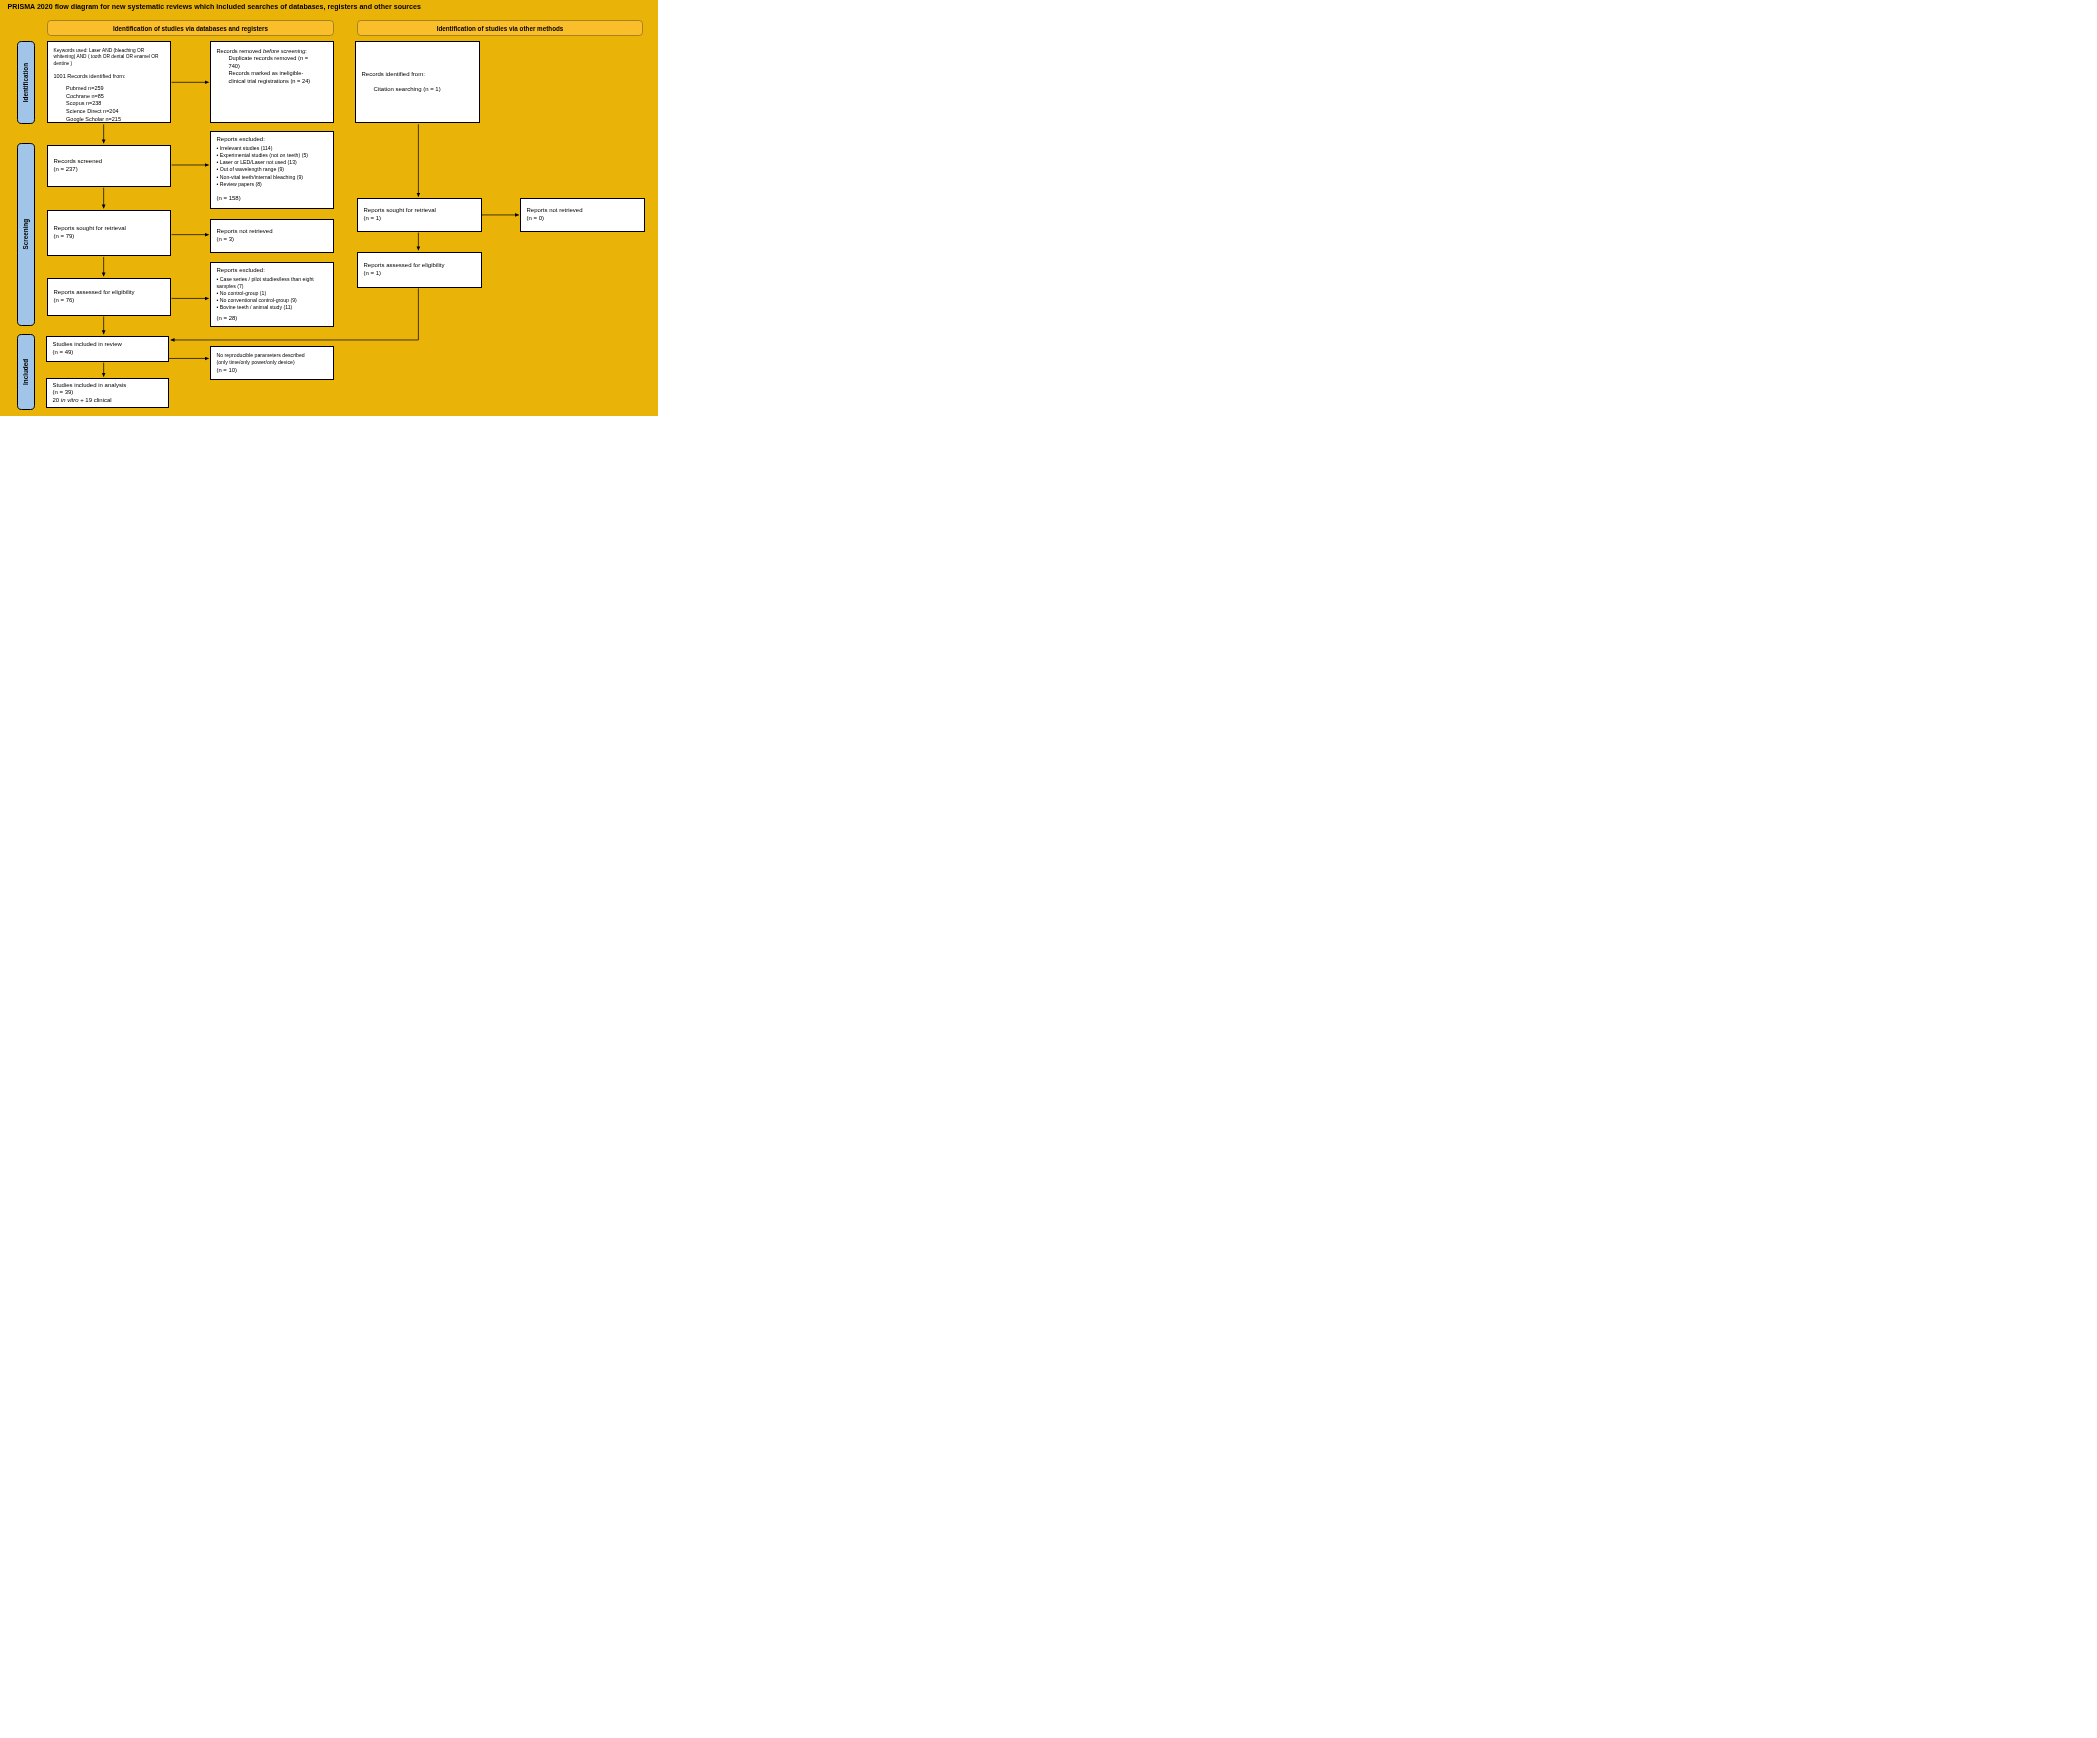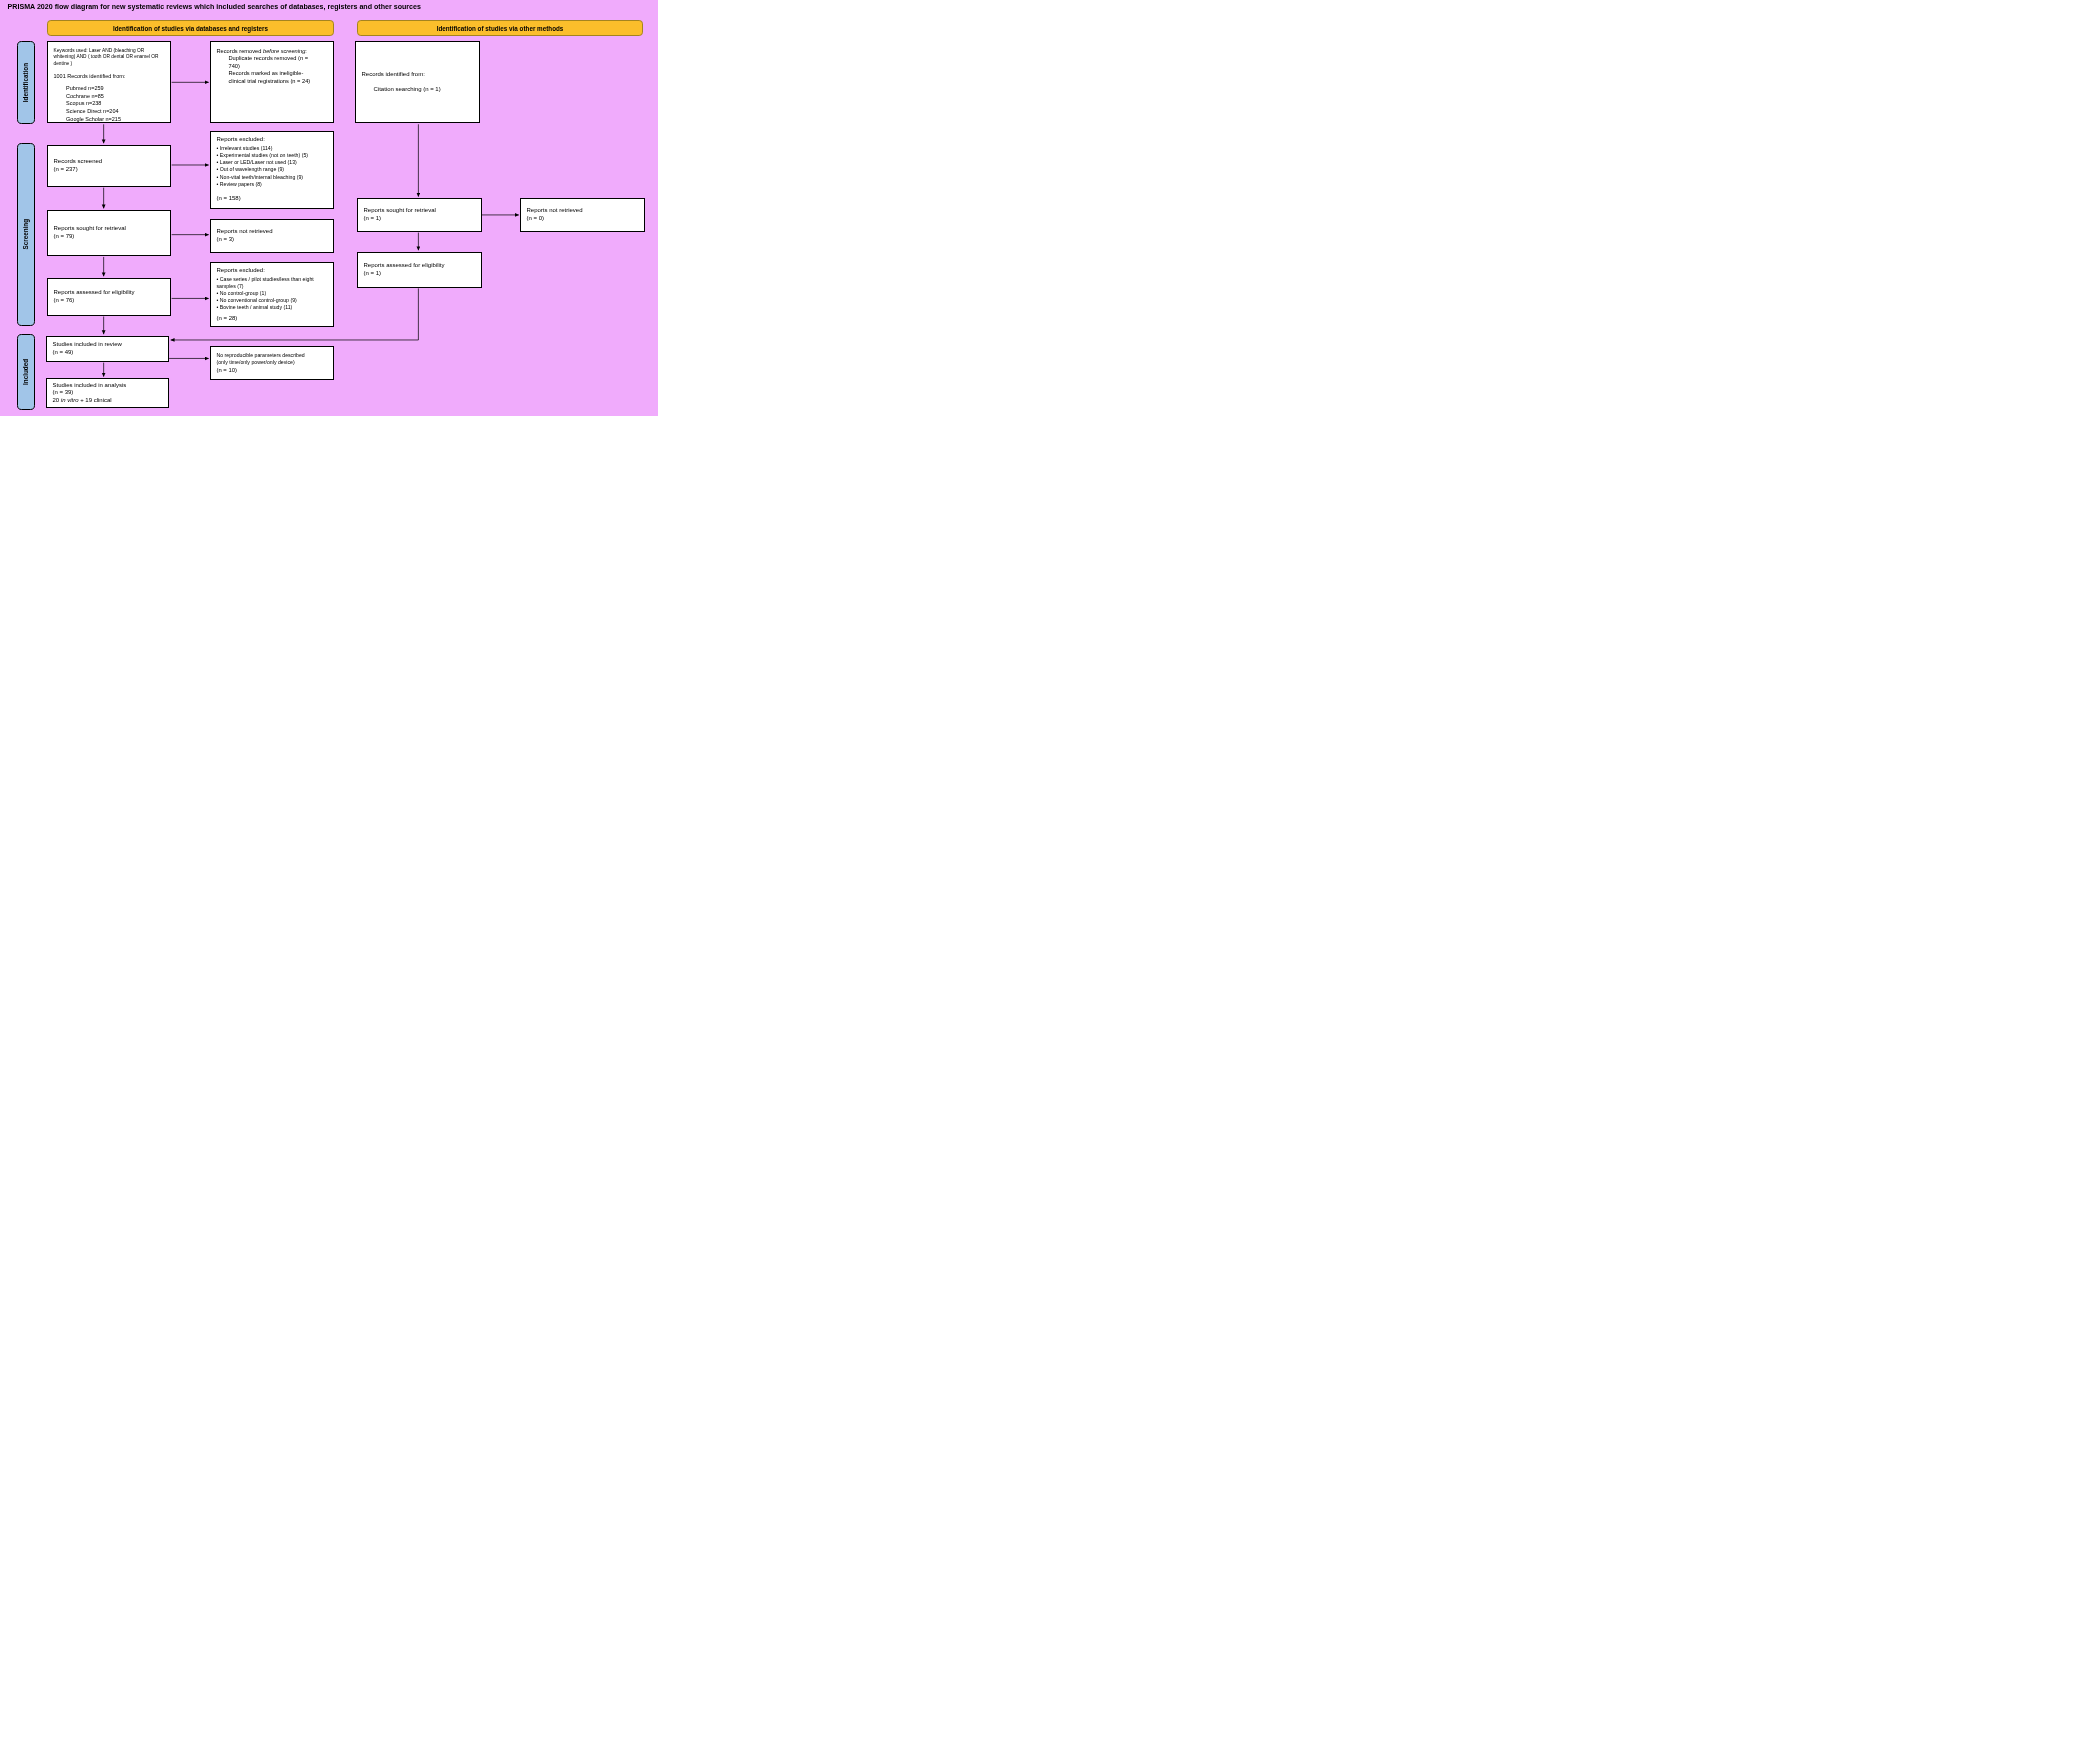--- a/index.html
+++ b/index.html
@@ -1,17 +1,17 @@
 <!DOCTYPE html>
 <html style="--banner-bg: #FBBE2B; --banner-border: #A5841F; --sidebar-bg: #A1C5E8; --box-border: #000000; --arrow: #000000;font-size:6.7px"><head>
 <meta charset="utf-8">
 <style>
   html,body{margin:0;padding:0;background:#ffffff;}
   #canvas{
-    position:relative;width:658px;height:416px;background:#f0abfc;
+    position:relative;width:658px;height:416px;background:#eab308;
     font-family:"Liberation Sans",sans-serif;color:#000;overflow:hidden;
   }
   #page-title{
     position:absolute;left:7.6px;top:2.5px;font-size:7.1px;font-weight:bold;white-space:nowrap;
   }
   .banner{
     position:absolute;height:16px;background:var(--banner-bg,#FBBE2B);
     border:1px solid var(--banner-border,#A5841F);border-radius:3.8px;
     display:flex;align-items:center;justify-content:center;
     font-size:6.3px;font-weight:bold;box-sizing:border-box;

